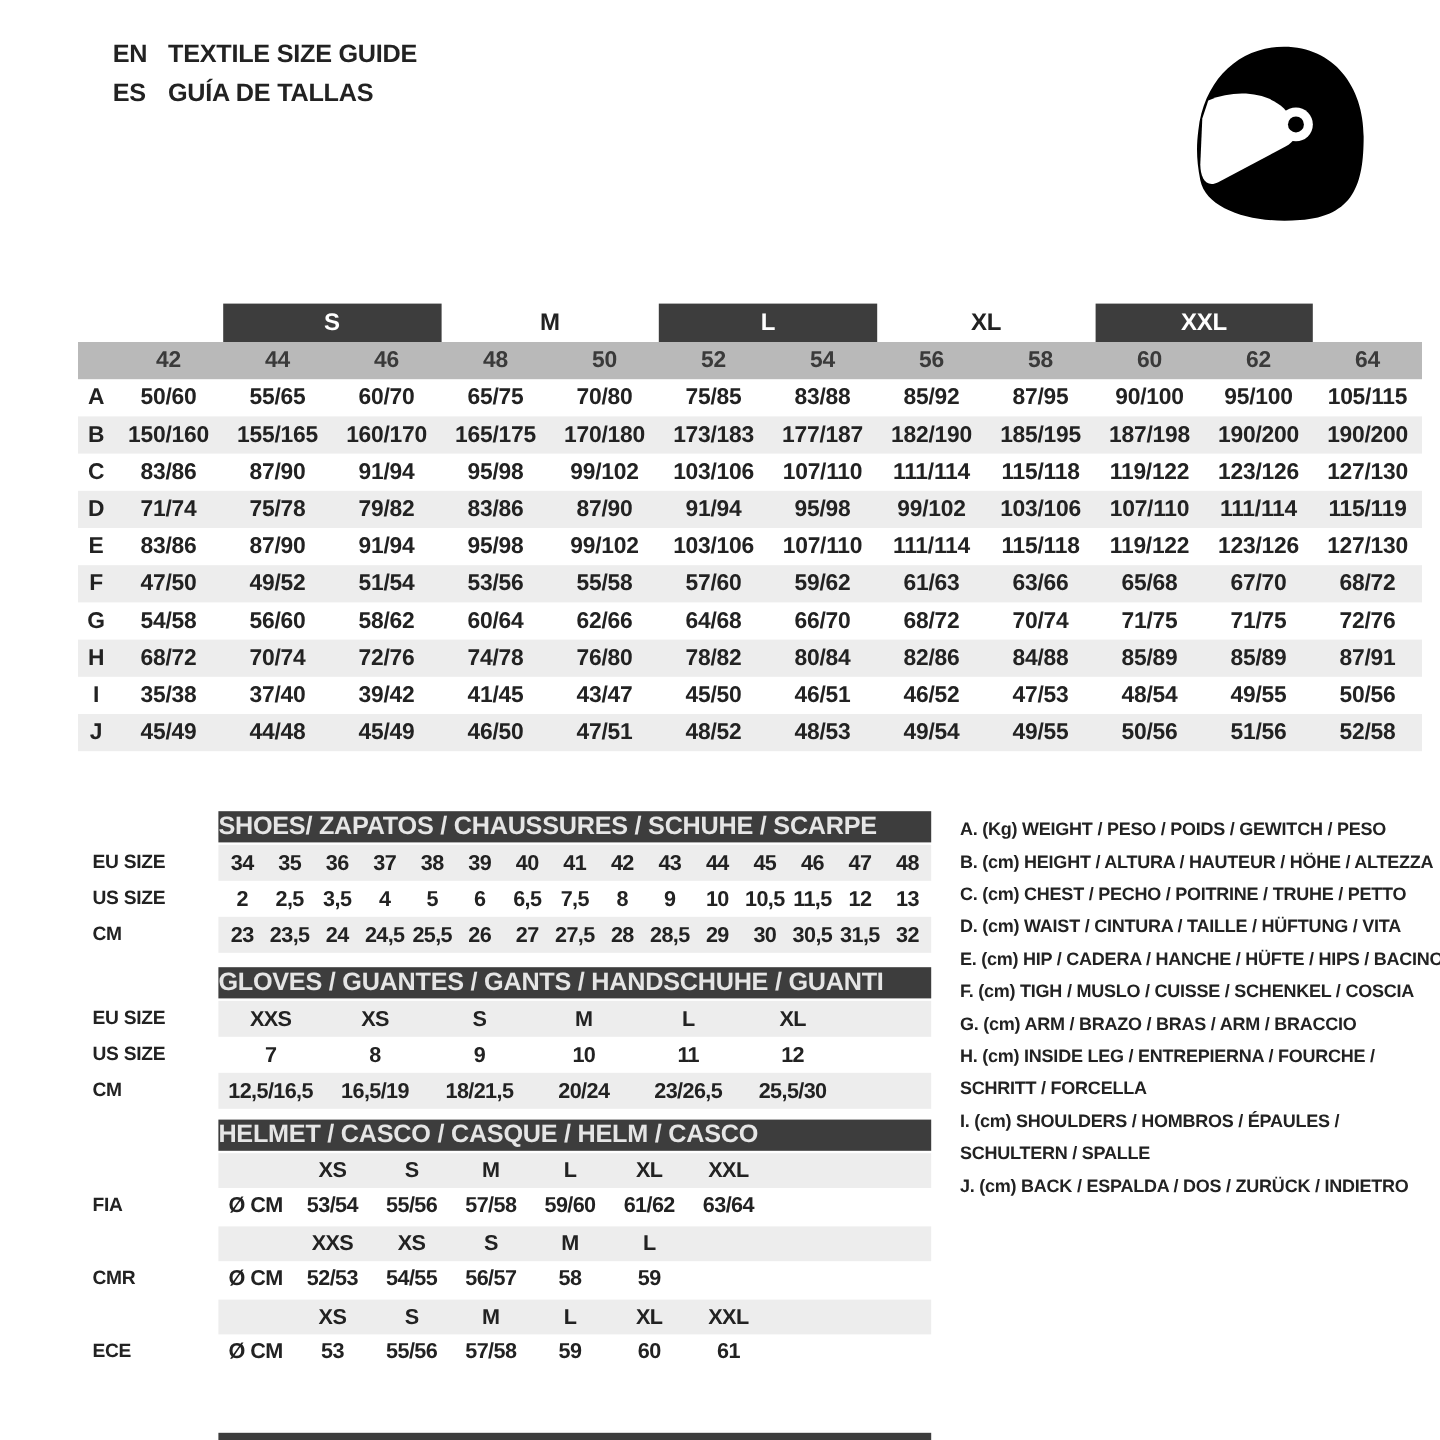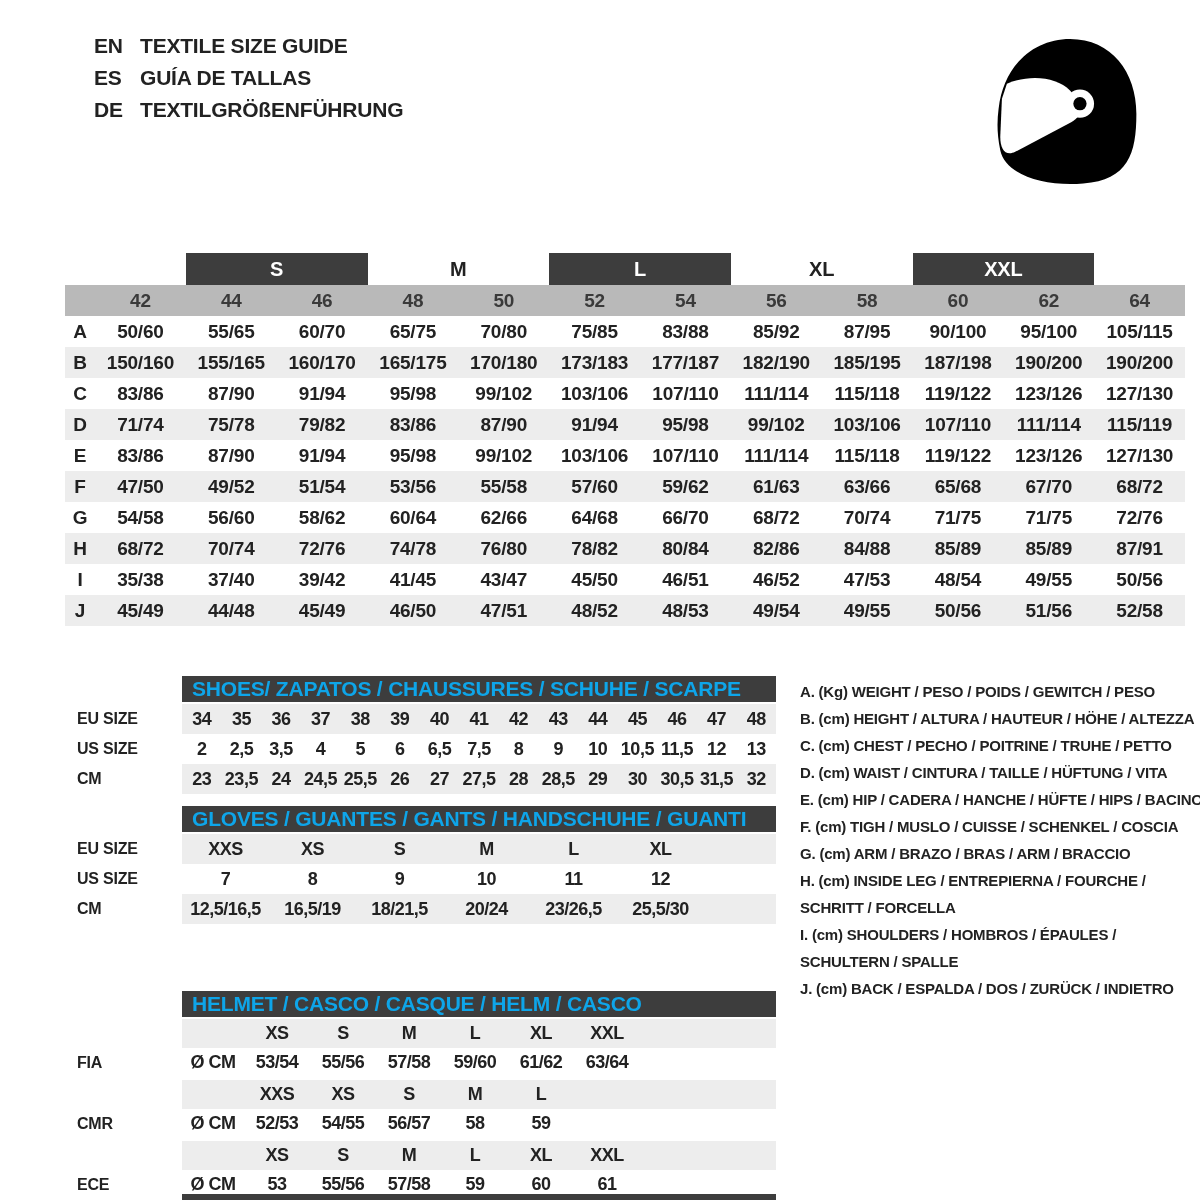--- a/index.html
+++ b/index.html
@@ -22,22 +22,22 @@
   .group-cell.dark{background:#3d3d3d;color:#fff;}
   .sizes-row{height:31px;background:#b9b9b9;}
   .size-cell{display:flex;align-items:center;justify-content:center;font-size:19px;color:#3a3a3a;}
   .data-row{height:31px;}
   .data-row.alt{background:#ededed;}
   .letter-cell{display:flex;align-items:center;justify-content:center;font-size:19px;}
   .value-cell{display:flex;align-items:center;justify-content:center;font-size:19px;white-space:nowrap;}
 
   
   .sub-table{position:absolute;left:65px;width:711px;}
-  .sub-bar{margin-left:117px;width:594px;height:26px;background:#3d3d3d;color:#0ea5e9;
-           font-size:21px;display:flex;align-items:center;padding-left:10px;box-sizing:border-box;
+  .sub-bar{margin-left:117px;width:594px;height:26px;background:#3d3d3d;color:#e5e5e5;
+           font-size:21px;display:flex;align-items:center;box-sizing:border-box;
            white-space:nowrap;}
   .sub-gap{height:2px;}
   .sub-row{display:flex;height:30px;}
   .sub-row.h29{height:29px;}
   .sub-label{width:117px;flex:0 0 117px;display:flex;align-items:center;padding-left:12px;
              box-sizing:border-box;font-size:16px;}
   .sub-cells{width:594px;display:grid;}
   .sub-cells.shaded{background:#ededed;}
   .grid-shoes{grid-template-columns:repeat(15,1fr);}
   .grid-gloves{grid-template-columns:repeat(6,87px) 1fr;}
@@ -59,24 +59,20 @@
 <div class="page">
 
   <div class="languages" id="languages">
       <div class="lang-row">
         <div class="lang-code">EN</div>
         <div class="lang-label">TEXTILE SIZE GUIDE</div>
       </div>
       <div class="lang-row">
         <div class="lang-code">ES</div>
         <div class="lang-label">GUÍA DE TALLAS</div>
-      </div>
-      <div class="lang-row">
-        <div class="lang-code">DE</div>
-        <div class="lang-label">TEXTILGRÖßENFÜHRUNG</div>
       </div>
     </div>
 
   <div class="helmet-icon">
     <svg viewBox="0 0 100 100" width="166" height="168" aria-hidden="true">
       <path d="M53 6 C78 6 93 26 93 51 C93 75 88 91 61 93 C38 95 14 88 11 73 C9 63 9 56 10 48 C13 22 31 6 53 6 Z" fill="#000"></path>
       <path d="M15 33 C29 27 45 29 53 37 L59 44 C61 48 59 53 54 56 L20 74 C14 77 11 72 11 65 L12 42 Z" fill="#fff"></path>
       <circle cx="59" cy="45" r="8.5" fill="#fff"></circle>
       <circle cx="59" cy="45" r="4" fill="#000"></circle>
     </svg>
@@ -359,21 +355,21 @@
             <div class="sub-cell">16,5/19</div>
             <div class="sub-cell">18/21,5</div>
             <div class="sub-cell">20/24</div>
             <div class="sub-cell">23/26,5</div>
             <div class="sub-cell">25,5/30</div>
           </div>
         </div>
       </div>
   </div>
 
-  <div class="sub-table" style="top:991px;" id="helmet-table">
+  <div class="sub-table" style="top:933px;" id="helmet-table">
     <div class="sub-bar">HELMET / CASCO / CASQUE / HELM / CASCO</div>
     <div class="sub-gap"></div>
     <div id="helmet-rows">
         <div class="sub-row h29">
           <div class="sub-label"></div>
           <div class="sub-cells grid-helmet shaded">
             <div class="sub-cell"></div>
             <div class="sub-cell">XS</div>
             <div class="sub-cell">S</div>
             <div class="sub-cell">M</div>

